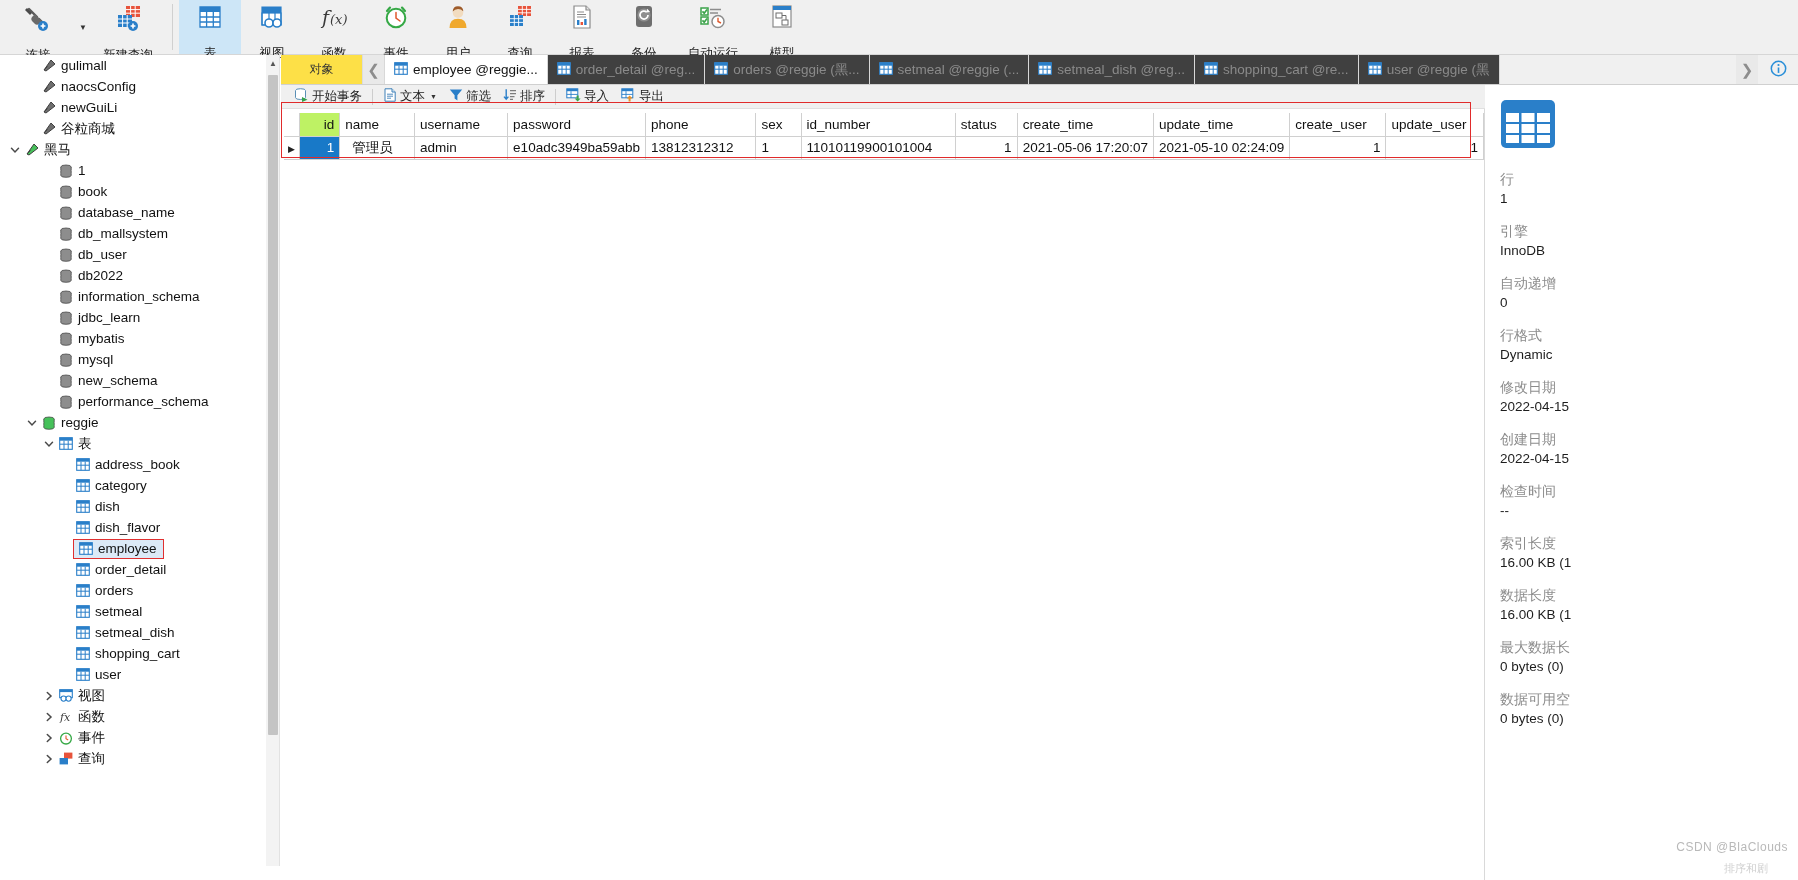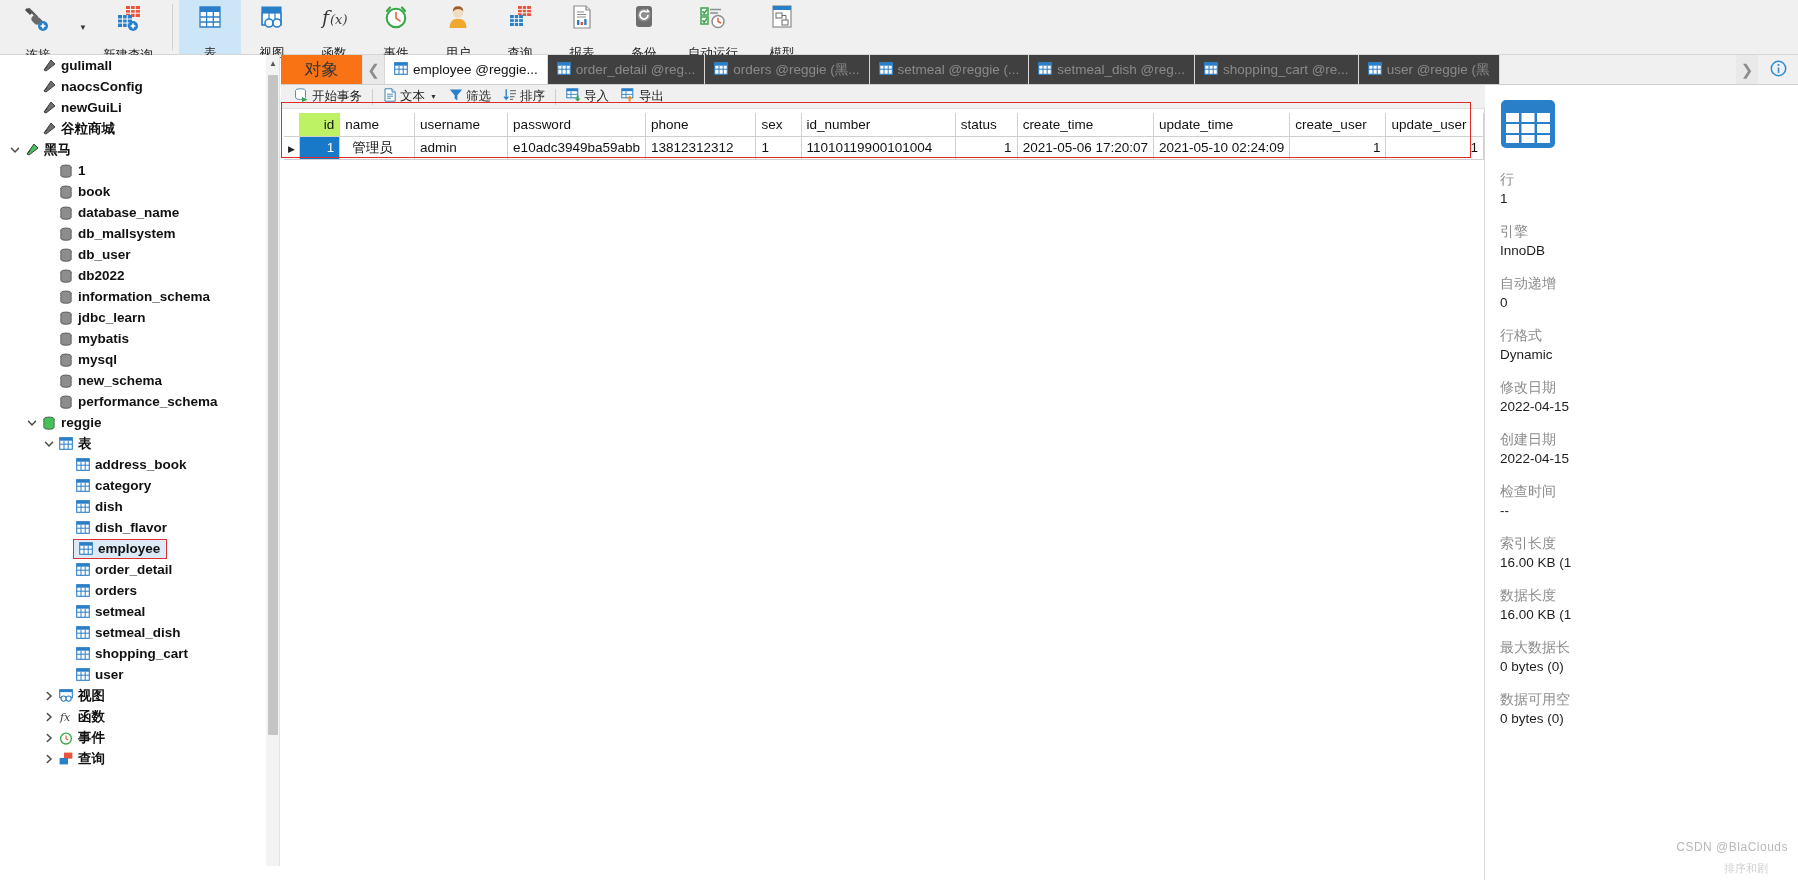--- a/index.html
+++ b/index.html
@@ -48,21 +48,21 @@
     background: #ffffff; overflow: hidden;
   }
   .tree-row {
     height: 21px; display: flex; align-items: center;
     font-size: 13.5px; color: #111; white-space: nowrap; cursor: default;
   }
   .tw { width: 14px; display: flex; align-items: center; justify-content: center;
         color: #3a3a3a; flex: none; }
   .tw svg { display: block; }
   .ticon { width: 20px; display: flex; align-items: center; justify-content: center; flex: none; }
-  .tlabel { padding-left: 2px; font-weight: bold; }
+  .tlabel { padding-left: 2px; }
   .tree-row.selected-box .tlabel-wrap {
     border: 1.5px solid #e03030; background: #dceaf7;
     padding: 0 6px 0 2px; height: 20px; display: inline-flex; align-items: center;
   }
   .tlabel-wrap { display: inline-flex; align-items: center; }
 
   
   .side-scroll {
     position: absolute; left: 266px; top: 55px; width: 14px; height: 825px;
     background: #f3f3f3; border-right: 1px solid #e2e2e2;
@@ -75,21 +75,21 @@
     display:flex; align-items:center; justify-content:center; font-size:8px; color:#555;}
 
   
   .tabstrip {
     position: absolute; left: 281px; top: 55px; width: 1517px; height: 30px;
     background: #f0f0f0; border-bottom: 1px solid #d0d0d0;
     display: flex; align-items: stretch;
   }
   .obj-tab {
     width: 82px; display: flex; align-items: center; justify-content: center;
-    font-size: 17px; color: #333; background: #f97316;
+    font-size: 12px; color: #333; background: #fde047;
     border-right: 1px solid #dcdcdc;
   }
   .tab-nav {
     width: 22px; display: flex; align-items: center; justify-content: center;
     background: #e9e9e9; color: #8d8d8d; font-size: 15px; font-weight: bold;
     border-right: 1px solid #d8d8d8;
   }
   .tabs-holder { display: flex; align-items: stretch; overflow: hidden; flex: 1; }
   .tab {
     display: flex; align-items: center; gap: 5px;

